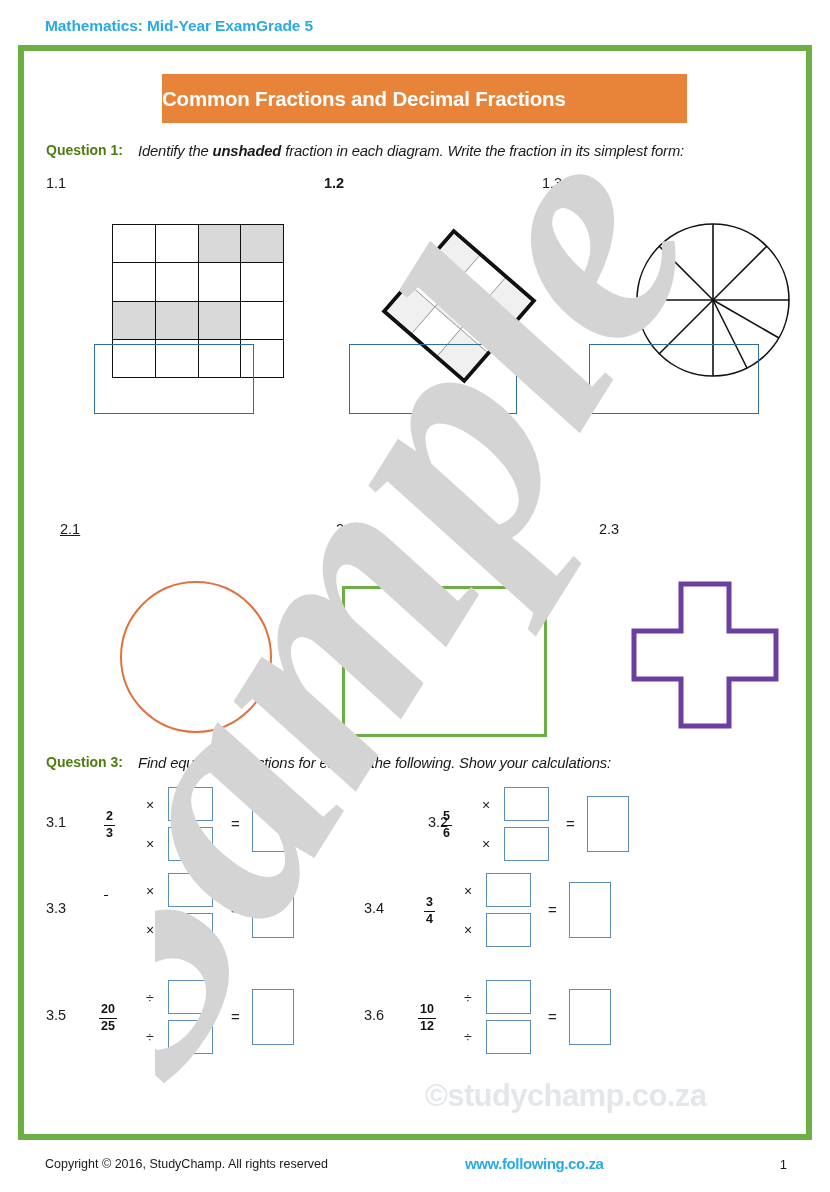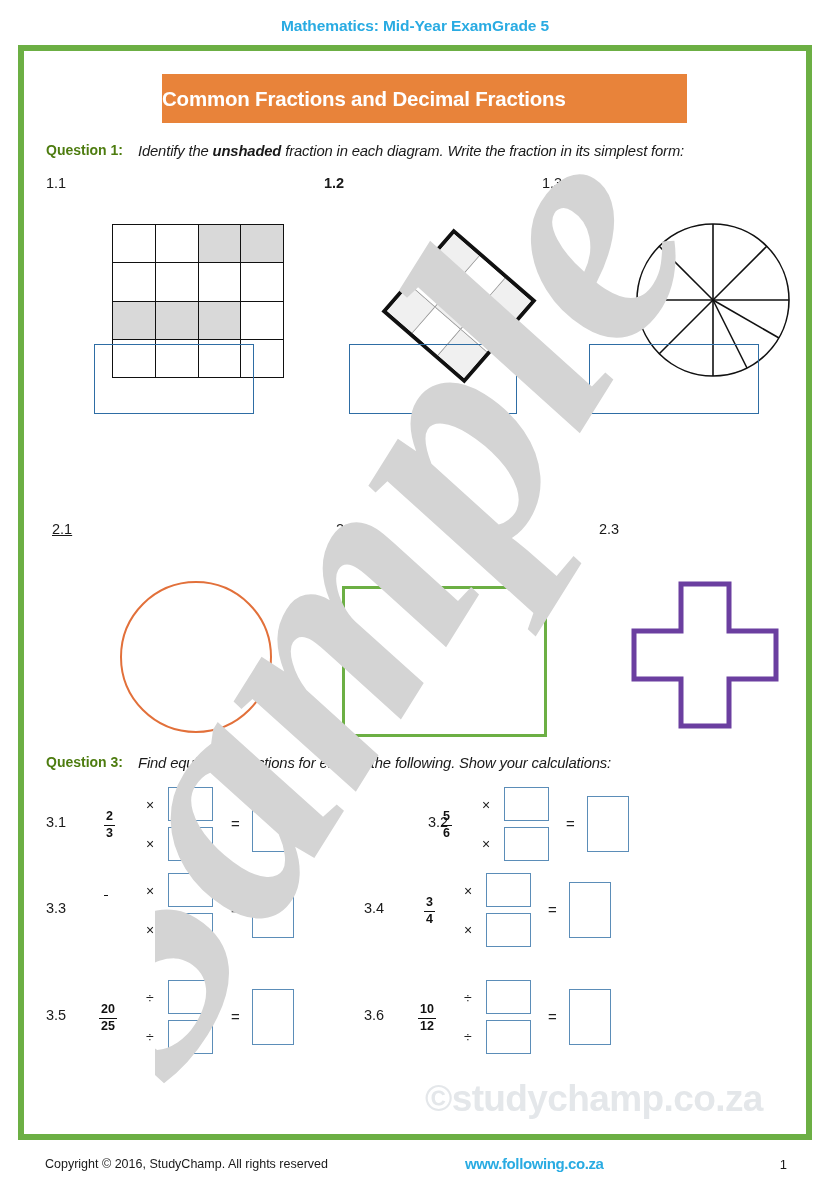--- a/index.html
+++ b/index.html
@@ -16,21 +16,21 @@
   }
 
   
   #doc-header {
     position: absolute;
     top: 14px;
     left: 45px;
     right: 45px;
     height: 24px;
     display: flex;
-    justify-content: center;
+    justify-content: flex-start;
     align-items: center;
   }
   .hdr-text {
     color: #29ABE2;
     font-size: 15.5px;
     font-weight: bold;
     letter-spacing: -0.1px;
     white-space: nowrap;
   }
 
@@ -238,21 +238,21 @@
     top: 105px;
     width: 560px;
     height: 1020px;
     pointer-events: none;
     z-index: 40;
   }
   #watermark-url {
     position: absolute;
     left: 425px;
     top: 1078px;
-    font-size: 37px;
+    font-size: 31px;
     font-weight: bold;
     color: #e4e7ea;
     letter-spacing: -0.6px;
     z-index: 41;
     white-space: nowrap;
     pointer-events: none;
   }
 
   
   #doc-footer {
@@ -359,21 +359,21 @@
       <line x1="81" y1="81" x2="5" y2="81" stroke="#111" stroke-width="1.6"></line>
       <line x1="81" y1="81" x2="27" y2="27" stroke="#111" stroke-width="1.6"></line>
     </svg>
   </div>
 
   <div class="ans-box-wide" style="left:70px;  top:293px; width:160px; height:70px;"></div>
   <div class="ans-box-wide" style="left:325px; top:293px; width:168px; height:70px;"></div>
   <div class="ans-box-wide" style="left:565px; top:293px; width:170px; height:70px;"></div>
 
 
-  <span class="sub-num" style="left:28px;  top:470px;text-decoration:underline;">2.1</span>
+  <span class="sub-num" style="left:36px;  top:470px;text-decoration:underline;">2.1</span>
   <span class="sub-num" style="left:312px; top:470px;">2.2</span>
   <span class="sub-num" style="left:575px; top:470px;">2.3</span>
 
   <div id="shape-circle"></div>
   <div id="shape-square"></div>
   <div id="shape-cross">
     <svg width="158" height="158" viewBox="0 0 158 158">
       <path d="M55 8 H103 V55 H150 V103 H103 V150 H55 V103 H8 V55 H55 Z" fill="none" stroke="#6B3FA0" stroke-width="5"></path>
     </svg>
   </div>

